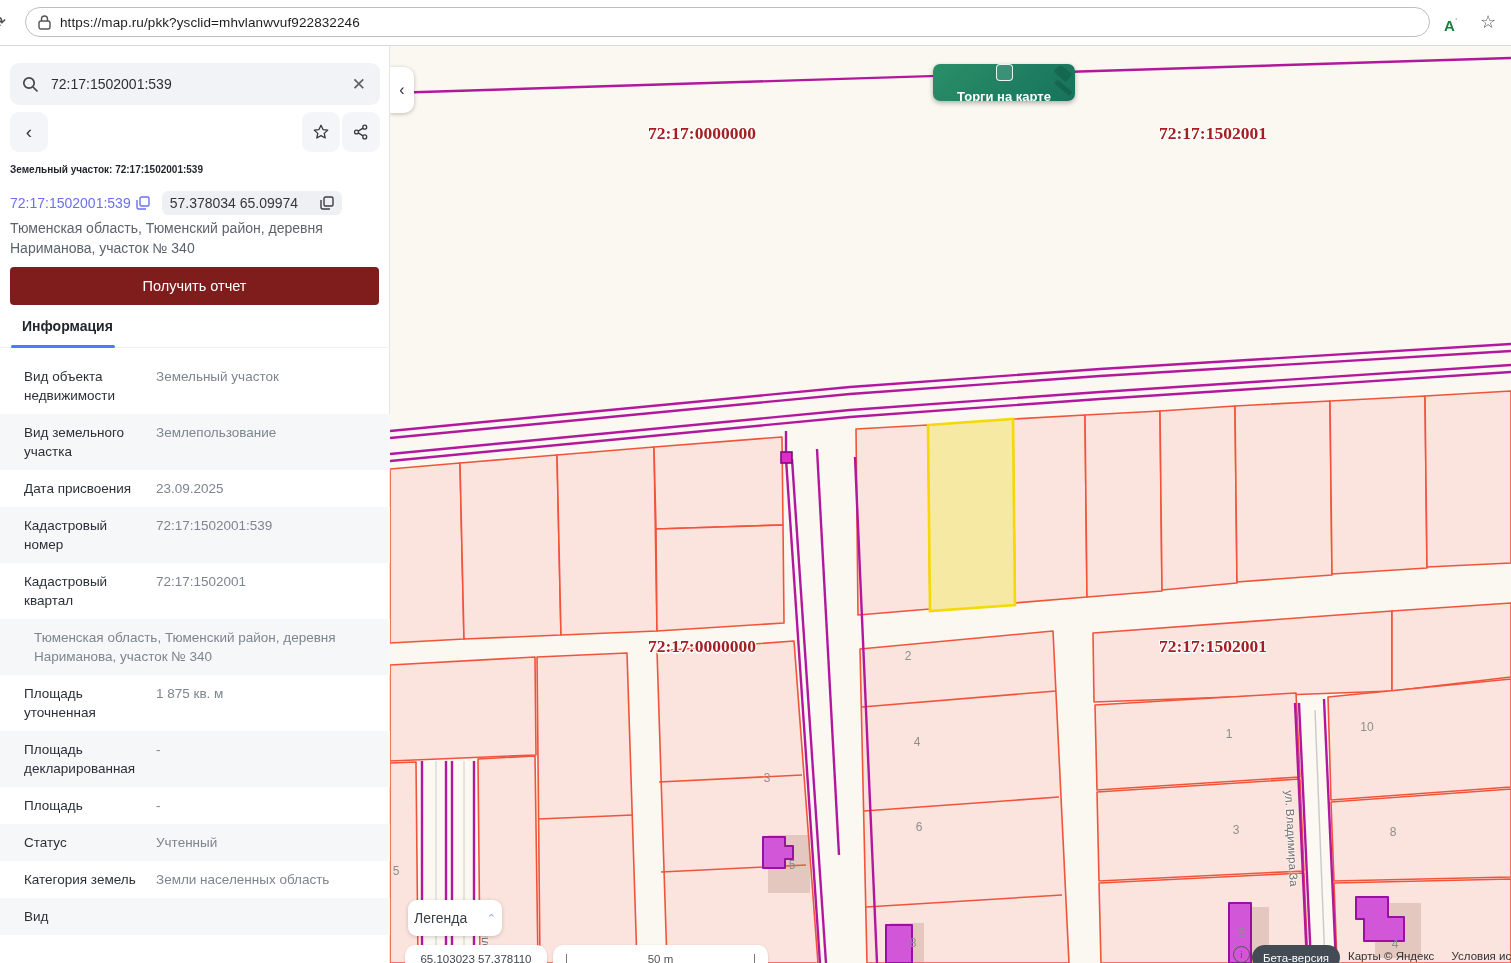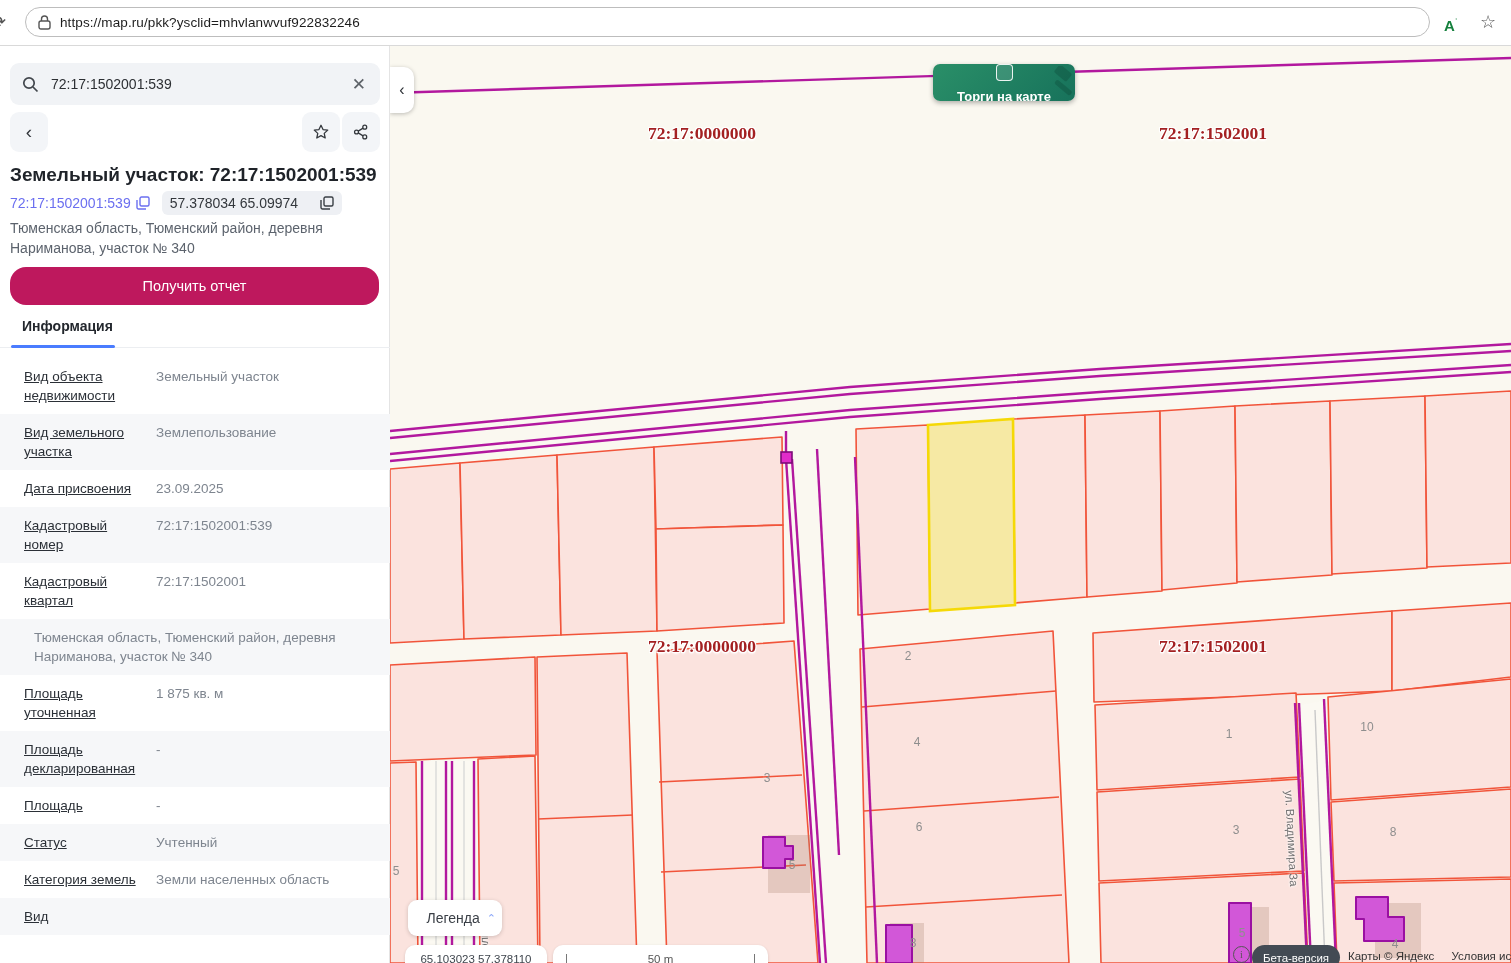--- a/index.html
+++ b/index.html
@@ -19,50 +19,50 @@
   
   .sidebar{position:absolute;left:0;top:45px;width:390px;height:918px;background:#fff;border-right:1px solid #e4e4e4;box-sizing:border-box;z-index:40;}
   .search-box{position:absolute;left:10px;top:18px;width:370px;height:42px;background:#f1f3f6;border-radius:9px;display:flex;align-items:center;box-sizing:border-box;padding:0 12px;}
   .search-box svg{flex:0 0 auto;}
   .search-input{flex:1;border:none;background:transparent;outline:none;font-size:14px;color:#2c2f33;margin:0 10px;font-family:"Liberation Sans",sans-serif;}
   .clear-btn{border:none;background:none;font-size:17px;color:#5d6268;cursor:pointer;padding:0 2px;}
   .sq-btn{position:absolute;top:67px;width:38px;height:40px;background:#f3f5f8;border:none;border-radius:9px;display:flex;align-items:center;justify-content:center;cursor:pointer;color:#33373c;}
   .back-btn{left:10px;font-size:19px;}
   .fav-btn{left:302px;}
   .share-btn{left:342px;}
-  .parcel-title{position:absolute;left:10px;top:119px;width:372px;font-size:19px;font-weight:700;color:#1f2329;}
+  .parcel-title{position:absolute;left:10px;top:119px;width:372px;font-size:10px;font-weight:700;color:#1f2329;}
   .id-row{position:absolute;left:10px;top:146px;display:flex;align-items:center;gap:12px;}
   .cad-link{display:flex;align-items:center;gap:5px;color:#6b6ff0;font-size:14px;cursor:pointer;}
   .coord-chip{display:flex;align-items:center;gap:22px;background:#eef0f4;border-radius:6px;padding:4px 8px;font-size:14px;color:#33373c;}
   .addr{position:absolute;left:10px;top:173px;width:330px;font-size:14px;line-height:20px;color:#5c636d;}
-  .report-btn{position:absolute;left:10px;top:222px;width:369px;height:38px;background:#be185d;color:#fff;border:none;border-radius:16px;font-size:14.5px;cursor:pointer;font-family:"Liberation Sans",sans-serif;}
+  .report-btn{position:absolute;left:10px;top:222px;width:369px;height:38px;background:#7f1d1d;color:#fff;border:none;border-radius:4px;font-size:14.5px;cursor:pointer;font-family:"Liberation Sans",sans-serif;}
   .tab-row{position:absolute;left:0;top:270px;width:390px;border-bottom:1px solid #eceef1;height:32px;}
   .tab-info{position:absolute;left:22px;top:3px;font-size:14px;font-weight:700;color:#23272d;}
   .tab-underline{position:absolute;left:11px;top:30px;width:104px;height:3px;background:#4a7cff;border-radius:2px;}
   .info-table{position:absolute;left:0;top:313px;width:390px;font-size:13.5px;}
   .info-row{display:flex;padding:9px 18px 9px 24px;line-height:19px;box-sizing:border-box;}
   .info-row.alt{background:#f6f7f9;}
-  .i-label{flex:0 0 122px;color:#2b3037;text-decoration:underline;}
+  .i-label{flex:0 0 122px;color:#2b3037;}
   .i-value{flex:1;margin-left:10px;color:#7e858f;}
 
   
   .map{position:absolute;left:390px;top:45px;width:1121px;height:918px;background:#faf8f0;overflow:hidden;z-index:10;}
   .map svg.base{position:absolute;left:0;top:0;}
   .collapse-tab{position:absolute;left:0;top:22px;width:24px;height:46px;background:#fff;border-radius:0 10px 10px 0;box-shadow:0 1px 4px rgba(0,0,0,.25);border:none;cursor:pointer;font-size:16px;color:#2f3338;z-index:30;}
   .torgi-btn{position:absolute;left:543px;top:19px;width:142px;height:37px;border:none;border-radius:7px;background:linear-gradient(135deg,#2a8f68,#17725b);color:#fff;display:flex;align-items:center;gap:8px;padding:0 10px;cursor:pointer;box-shadow:0 2px 5px rgba(0,0,0,.3);overflow:hidden;z-index:25;flex-direction:column;}
   .torgi-cb{width:15px;height:15px;border:1.6px solid rgba(255,255,255,.9);border-radius:4px;background:rgba(255,255,255,.12);flex:0 0 auto;}
   .torgi-label{font-size:13px;font-weight:600;white-space:nowrap;font-family:"Liberation Sans",sans-serif;}
   .gavel{position:absolute;right:-6px;top:2px;opacity:.5;}
   .q-label{position:absolute;transform:translate(-50%,-50%);font-family:"Liberation Serif",serif;font-weight:700;font-size:17.5px;color:#a32022;white-space:nowrap;z-index:15;
     text-shadow:-1px -1px 0 #fff,1px -1px 0 #fff,-1px 1px 0 #fff,1px 1px 0 #fff,0 2px 2px #fff;}
   .p-num{position:absolute;transform:translate(-50%,-50%);font-size:12px;color:#8e8e8e;z-index:14;}
   .street{position:absolute;font-size:11.5px;color:#6f6f6f;white-space:nowrap;z-index:14;text-shadow:0 0 3px #fff,0 0 3px #fff;}
   .street-vlad{left:905px;top:745px;transform:rotate(87deg);transform-origin:left top;}
   .street-solne{left:88px;top:905px;transform:rotate(-91deg);transform-origin:left top;}
-  .legend-btn{position:absolute;left:18px;top:855px;width:94px;height:36px;background:#fff;border:none;border-radius:9px;box-shadow:0 1px 4px rgba(0,0,0,.18);display:flex;align-items:center;justify-content:flex-end;gap:7px;font-size:14px;color:#3a3f46;cursor:pointer;z-index:25;font-family:"Liberation Sans",sans-serif;}
+  .legend-btn{position:absolute;left:18px;top:855px;width:94px;height:36px;background:#fff;border:none;border-radius:9px;box-shadow:0 1px 4px rgba(0,0,0,.18);display:flex;align-items:center;justify-content:space-between;gap:7px;font-size:14px;color:#3a3f46;cursor:pointer;z-index:25;font-family:"Liberation Sans",sans-serif;}
   .legend-chevron{color:#8aa6f9;font-size:11px;}
   .pill{position:absolute;top:900px;height:28px;background:#fff;border-radius:10px;box-shadow:0 1px 3px rgba(0,0,0,.15);display:flex;align-items:center;justify-content:center;font-size:11.5px;color:#3f454d;z-index:25;}
   .coord-pill{left:15px;width:142px;}
   .scale-pill{left:163px;width:215px;color:#555;}
   .scale-inner{display:flex;align-items:center;width:190px;justify-content:space-between;}
   .tick{width:1px;height:10px;background:#777;}
   .beta-badge{position:absolute;left:862px;top:900px;width:88px;height:25px;background:#434b54;color:#fff;border:none;border-radius:13px;font-size:11.5px;display:flex;align-items:center;justify-content:center;z-index:25;cursor:pointer;font-family:"Liberation Sans",sans-serif;}
   .info-ico{position:absolute;left:843px;top:901px;width:15px;height:15px;border:1.4px solid #555;border-radius:50%;color:#555;font-size:10px;line-height:15px;text-align:center;z-index:25;font-family:"Liberation Serif",serif;}
   .attrib{position:absolute;left:958px;top:905px;font-size:11.5px;color:#333;z-index:25;white-space:nowrap;}
   .attrib .terms{margin-left:14px;color:#333;}

